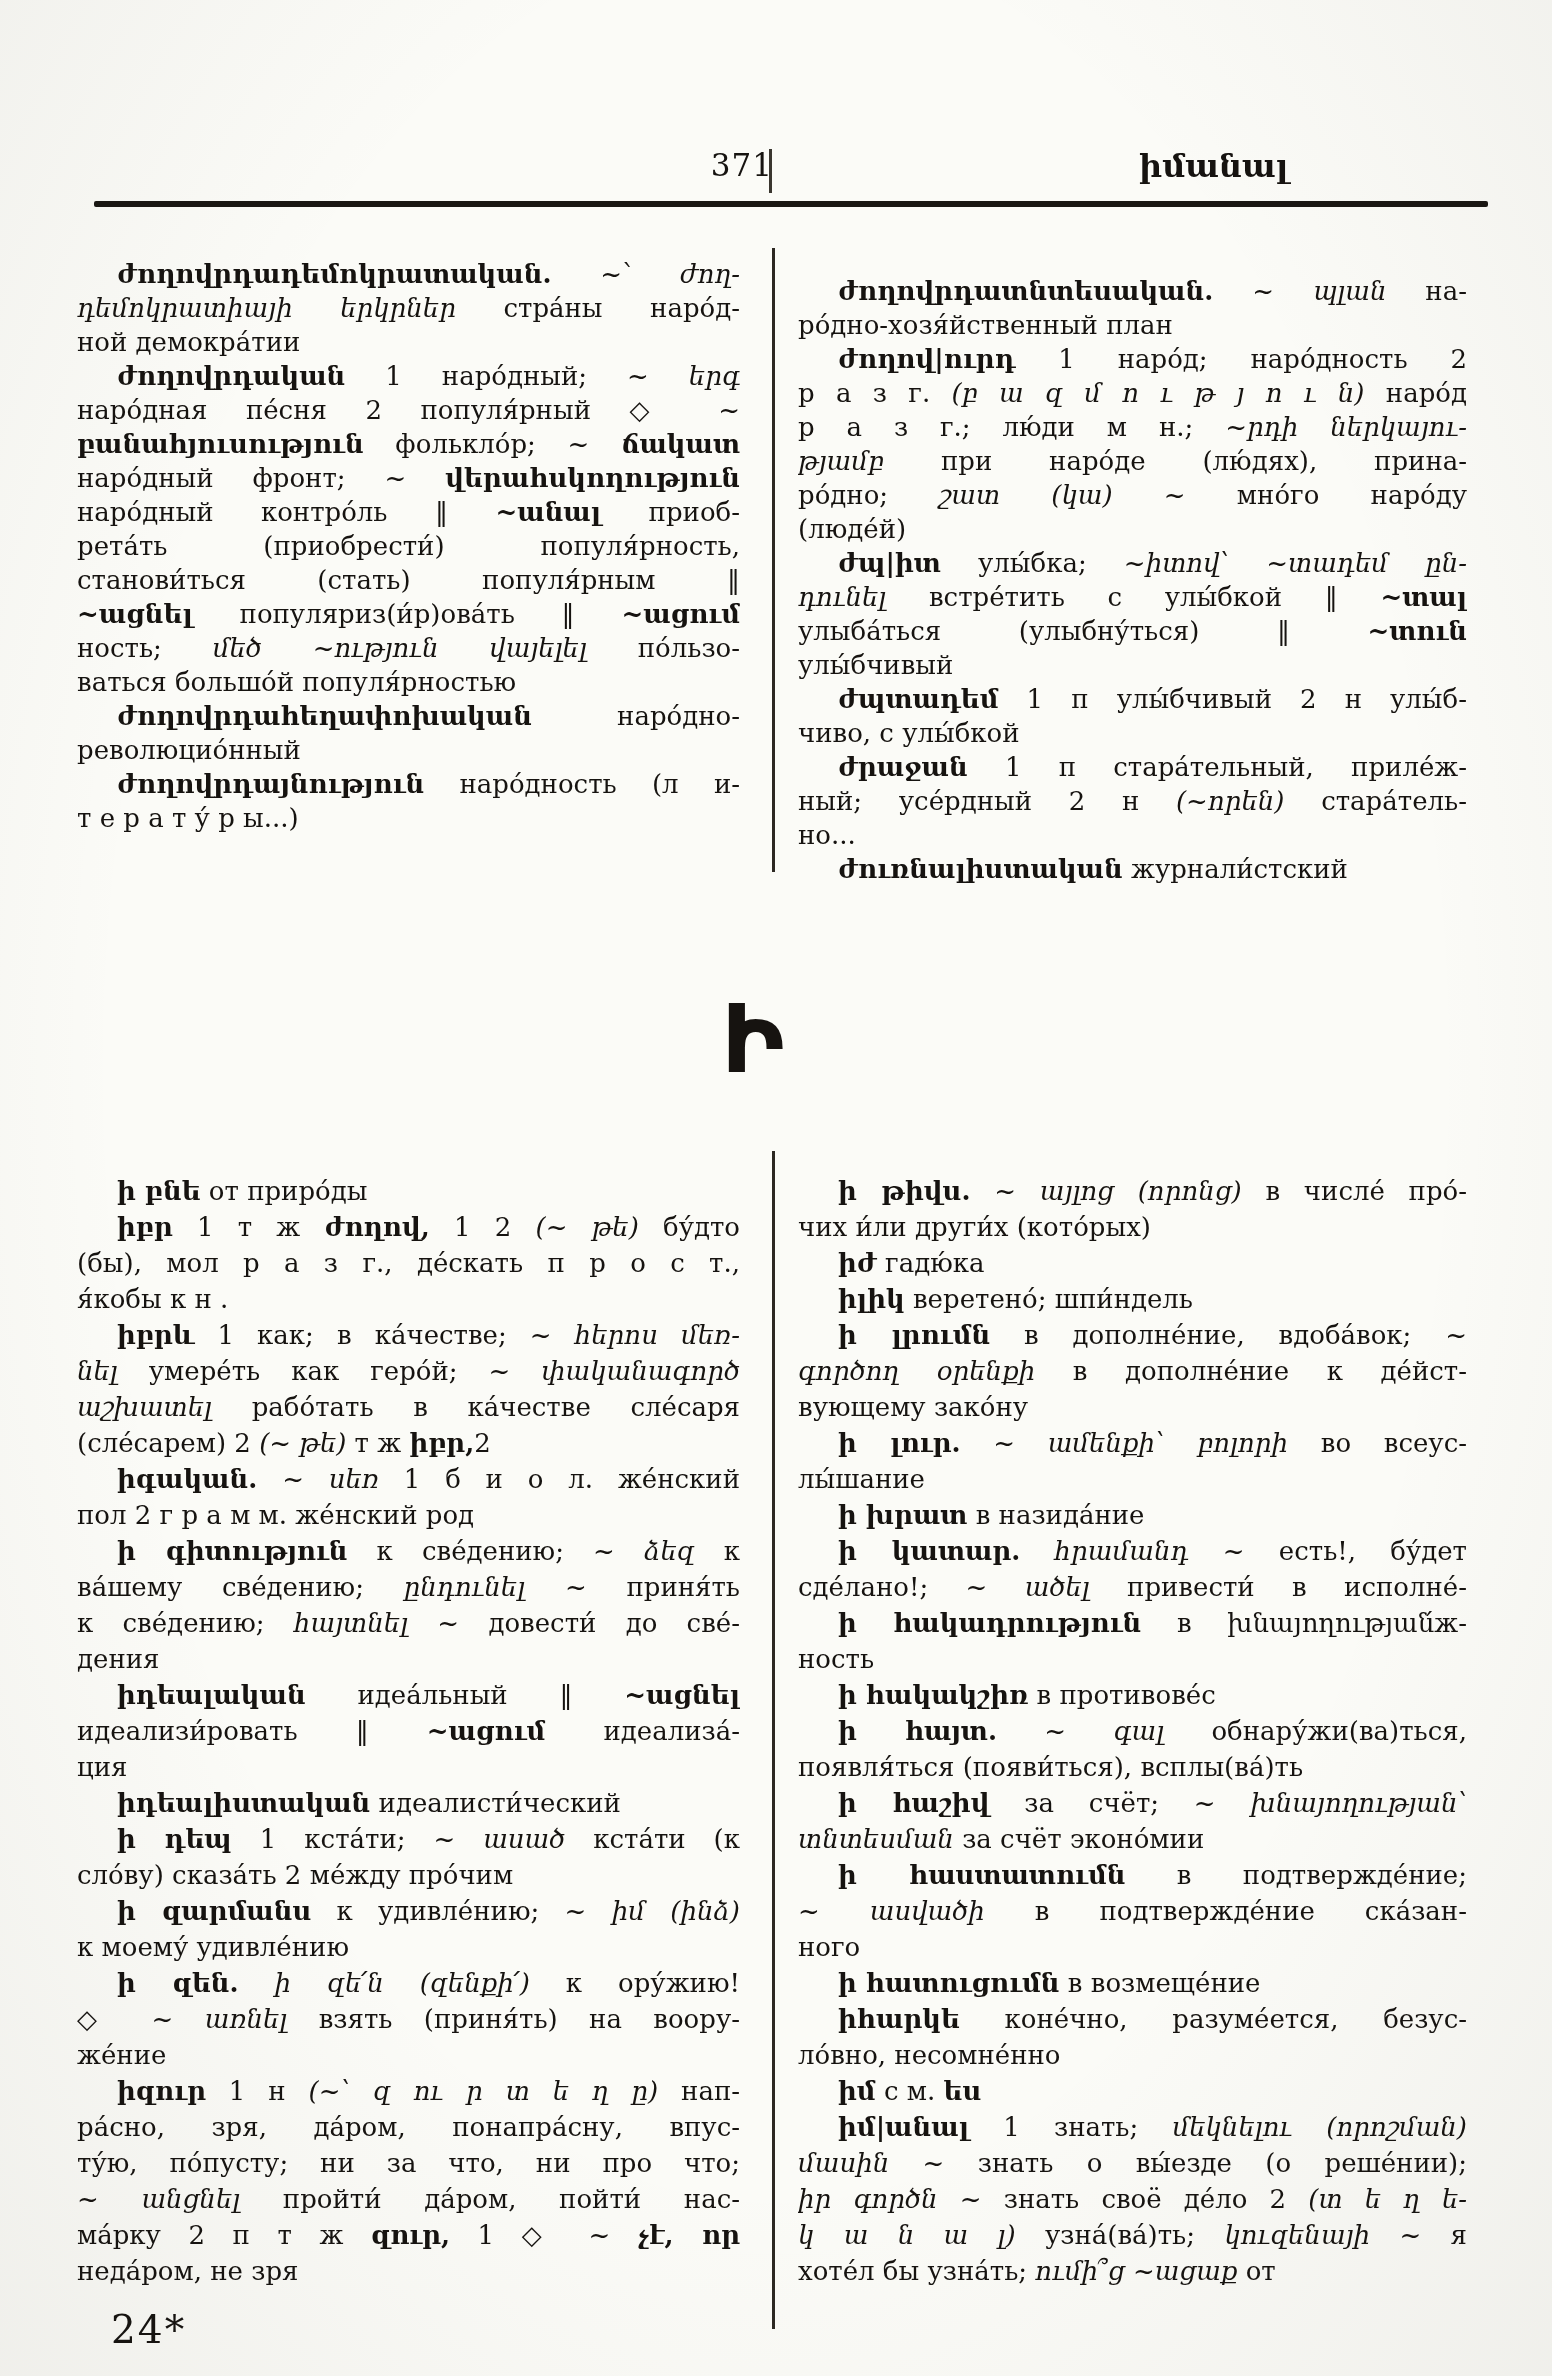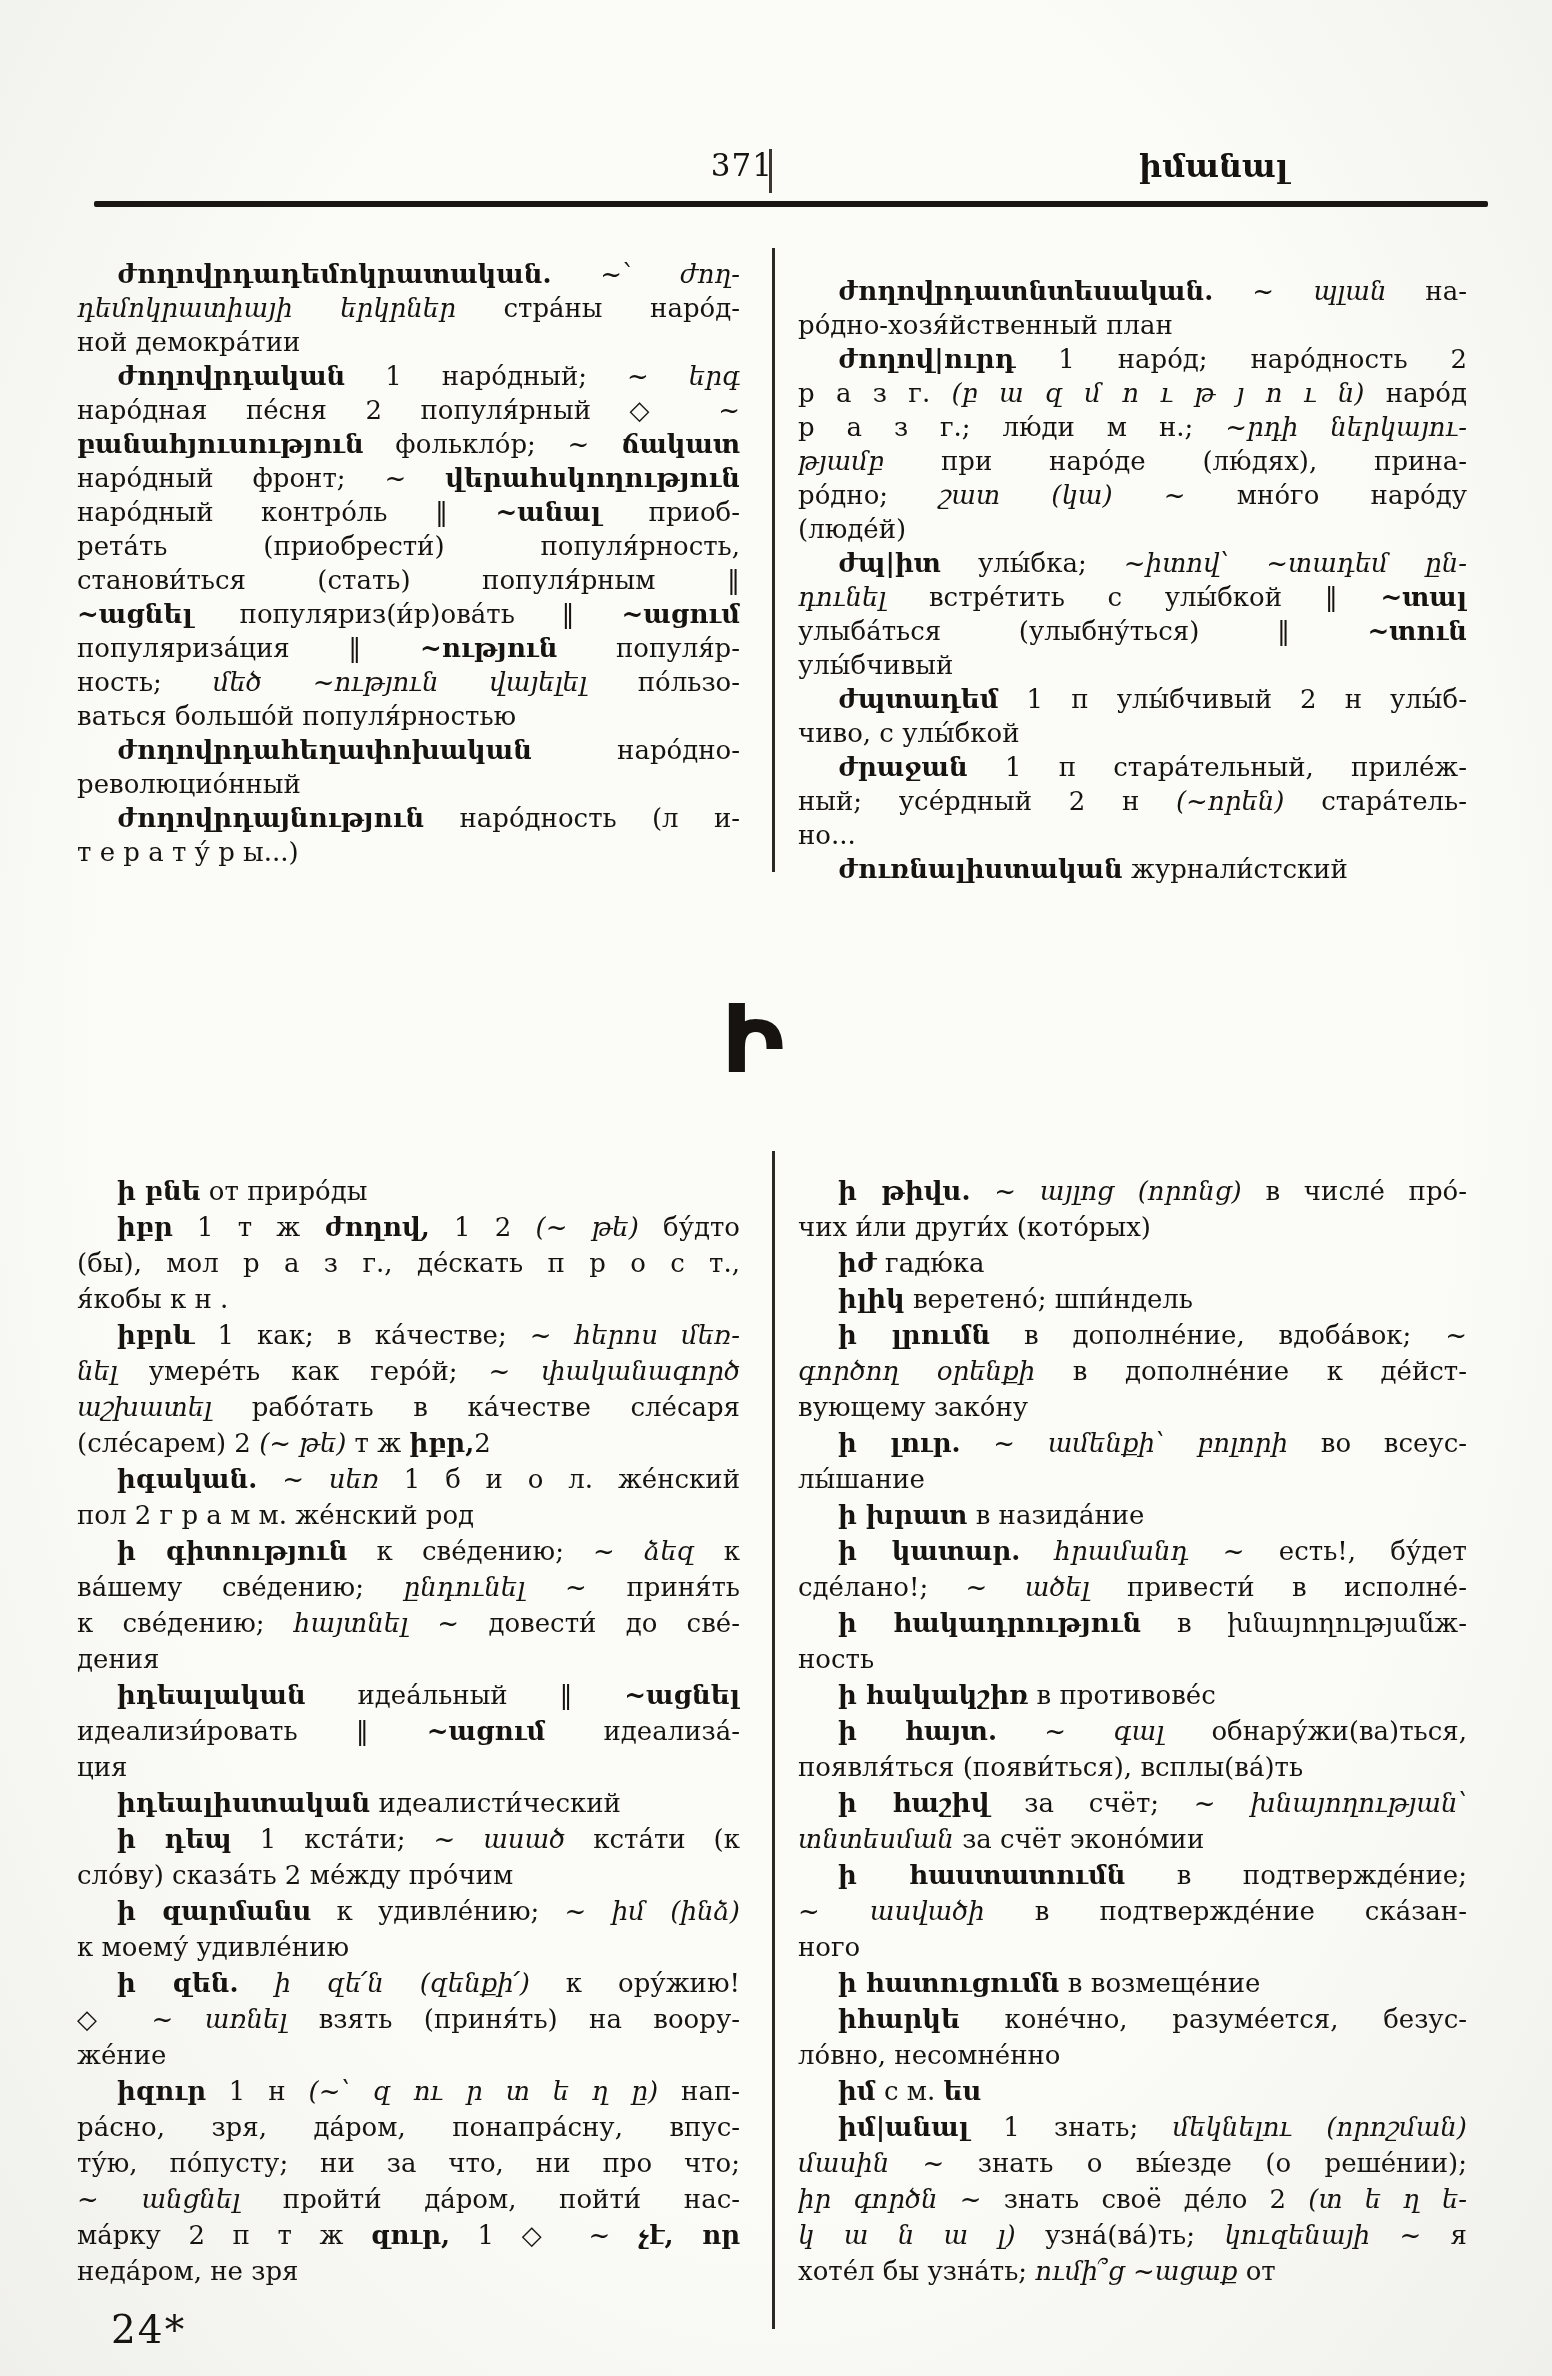--- a/index.html
+++ b/index.html
@@ -83,21 +83,20 @@
     <div class="ln"><span class="s-i">դեմոկրատիայի երկրներ</span><span class="s-r"> стра́ны наро́д-</span></div>
     <div class="ln fin"><span class="s-r">ной демокра́тии</span></div>
     <div class="ln ind"><span class="s-b">ժողովրդական</span><span class="s-r"> 1 наро́дный; ~ </span><span class="s-i">երգ</span></div>
     <div class="ln"><span class="s-r">наро́дная пе́сня 2 популя́рный ◇ ~</span></div>
     <div class="ln"><span class="s-b">բանահյուսություն</span><span class="s-r"> фолькло́р; ~ </span><span class="s-b">ճակատ</span></div>
     <div class="ln"><span class="s-r">наро́дный фронт; ~ </span><span class="s-b">վերահսկողություն</span></div>
     <div class="ln"><span class="s-r">наро́дный контро́ль ‖ </span><span class="s-b">~անալ</span><span class="s-r"> приоб-</span></div>
     <div class="ln"><span class="s-r">рета́ть (приобрести́) популя́рность,</span></div>
     <div class="ln"><span class="s-r">станови́ться (стать) популя́рным ‖</span></div>
     <div class="ln"><span class="s-b">~ացնել</span><span class="s-r"> популяриз(и́р)ова́ть ‖ </span><span class="s-b">~ացում</span></div>
-    <div class="ln"><span class="s-r">популяриза́ция ‖ </span><span class="s-b">~ություն</span><span class="s-r"> популя́р-</span></div>
     <div class="ln"><span class="s-r">ность; </span><span class="s-i">մեծ ~ություն վայելել</span><span class="s-r"> по́льзо-</span></div>
     <div class="ln fin"><span class="s-r">ваться большо́й популя́рностью</span></div>
     <div class="ln ind"><span class="s-b">ժողովրդահեղափոխական</span><span class="s-r"> наро́дно-</span></div>
     <div class="ln fin"><span class="s-r">революцио́нный</span></div>
     <div class="ln ind"><span class="s-b">ժողովրդայնություն</span><span class="s-r"> наро́дность (л и-</span></div>
     <div class="ln fin"><span class="s-r">т е р а т у́ р ы...)</span></div>
   </div>
 <div class="col col-tr">
     <div class="ln ind"><span class="s-b">ժողովրդատնտեսական.</span><span class="s-r"> ~ </span><span class="s-i">պլան</span><span class="s-r"> на-</span></div>
     <div class="ln fin"><span class="s-r">ро́дно-хозя́йственный план</span></div>

